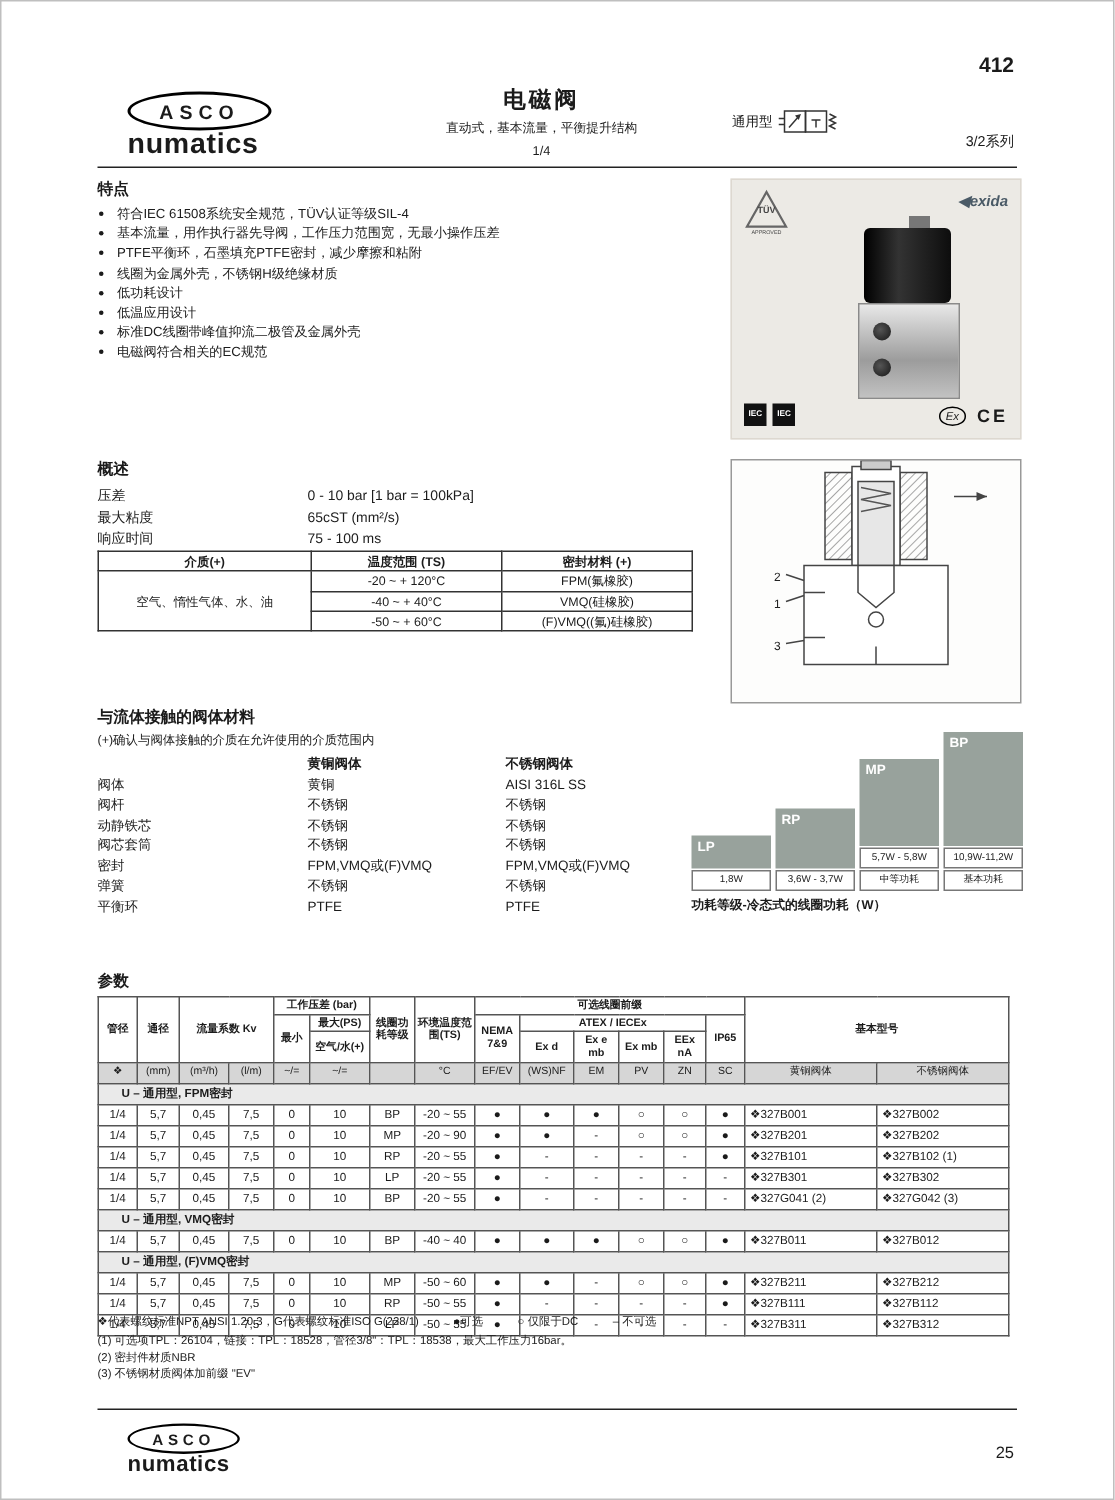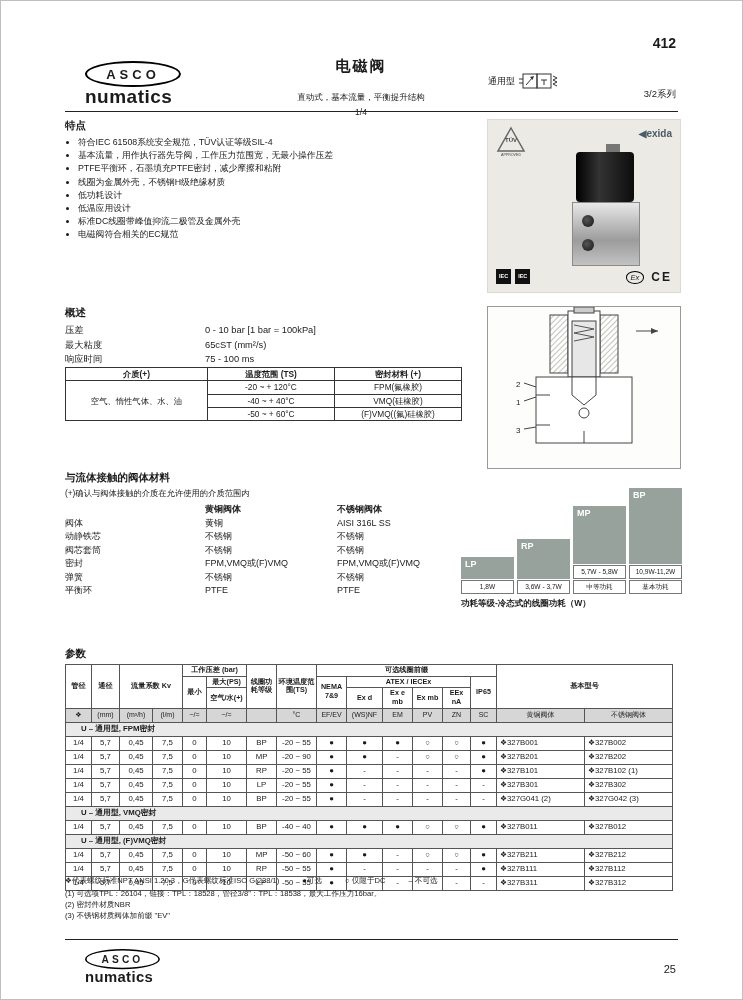--- a/index.html
+++ b/index.html
@@ -7,35 +7,35 @@
         font-family:"Liberation Sans",sans-serif;color:#1b1b1b;overflow:hidden;border:1px solid #bfbfbf;box-sizing:border-box;}
   .h{font-weight:bold;font-size:10.5px;margin:0 0 3px 0;}
 
   
   .logo{position:absolute;left:84px;top:60px;width:130px;}
   .oval{width:92px;height:22px;border:2.5px solid #000;border-radius:50%;display:flex;align-items:center;justify-content:center;
         font-weight:bold;font-size:13px;letter-spacing:4px;}
   .numatics{font-weight:bold;font-size:19px;letter-spacing:.5px;margin-top:-1px;}
   .titleblk{position:absolute;left:255px;top:56px;width:210px;text-align:center;}
   .t1{font-size:15px;font-weight:bold;letter-spacing:2px;}
-  .t2{font-size:8.5px;margin-top:16px;}
+  .t2{font-size:8.5px;margin-top:4px;}
   .t3{font-size:8.5px;margin-top:3px;}
   .typeblk{position:absolute;left:487px;top:70px;font-size:9px;display:flex;align-items:center;gap:4px;}
   .pagecode{position:absolute;right:66px;top:34px;font-size:14px;font-weight:bold;}
   .series{position:absolute;right:66px;top:87px;font-size:9.5px;}
   .hdr-rule{position:absolute;left:64px;right:64px;top:110px;border-top:1px solid #222;}
 
   
   .features{position:absolute;left:64px;top:118px;width:412px;}
   .features ul{margin:2px 0 0 0;padding-left:13px;}
   .features li{font-size:8.8px;line-height:1.5;}
 
   
   .photo{position:absolute;left:486px;top:118px;width:194px;height:174px;background:#eceae5;border:1px solid #ddd8d0;box-sizing:border-box;}
-  .exida{position:absolute;right:8px;top:8px;font-size:10px;font-weight:bold;color:#4a5a66;}
+  .exida{position:absolute;right:8px;top:8px;font-size:10px;font-weight:bold;font-style:italic;color:#4a5a66;}
   .vconn{position:absolute;left:118px;top:24px;width:14px;height:10px;background:#777;}
   .vcoil{position:absolute;left:88px;top:32px;width:58px;height:50px;background:linear-gradient(90deg,#000,#333 40%,#0d0d0d);border-radius:4px;}
   .vbody{position:absolute;left:84px;top:82px;width:66px;height:62px;border:1px solid #8a8a8a;
          background:linear-gradient(180deg,#e8e8e8,#9c9c9c 60%,#c2c2c2);}
   .port{position:absolute;width:12px;height:12px;border-radius:50%;background:radial-gradient(circle at 40% 40%,#555,#161616);}
   .p1{left:9px;top:12px;} .p2{left:9px;top:36px;}
   .iecs{position:absolute;left:8px;bottom:8px;display:flex;gap:4px;}
   .iec{background:#111;color:#fff;font-size:5.5px;font-weight:bold;padding:3px;line-height:1;height:9px;display:inline-flex;align-items:center;}
   .marks{position:absolute;right:8px;bottom:8px;display:flex;align-items:center;gap:7px;}
   .exmark{border:1px solid #000000;border-radius:50%;font-size:7.5px;font-style:italic;padding:1px 4px;}
@@ -255,20 +255,25 @@
           <th>不锈钢阀体</th>
         </tr>
       </thead>
       <tbody>
           <tr>
             <td>阀体</td>
             <td>黄铜</td>
             <td>AISI 316L SS</td>
           </tr>
           <tr>
+            <td>阀杆</td>
+            <td>不锈钢</td>
+            <td>不锈钢</td>
+          </tr>
+          <tr>
             <td>动静铁芯</td>
             <td>不锈钢</td>
             <td>不锈钢</td>
           </tr>
           <tr>
             <td>阀芯套筒</td>
             <td>不锈钢</td>
             <td>不锈钢</td>
           </tr>
           <tr>

